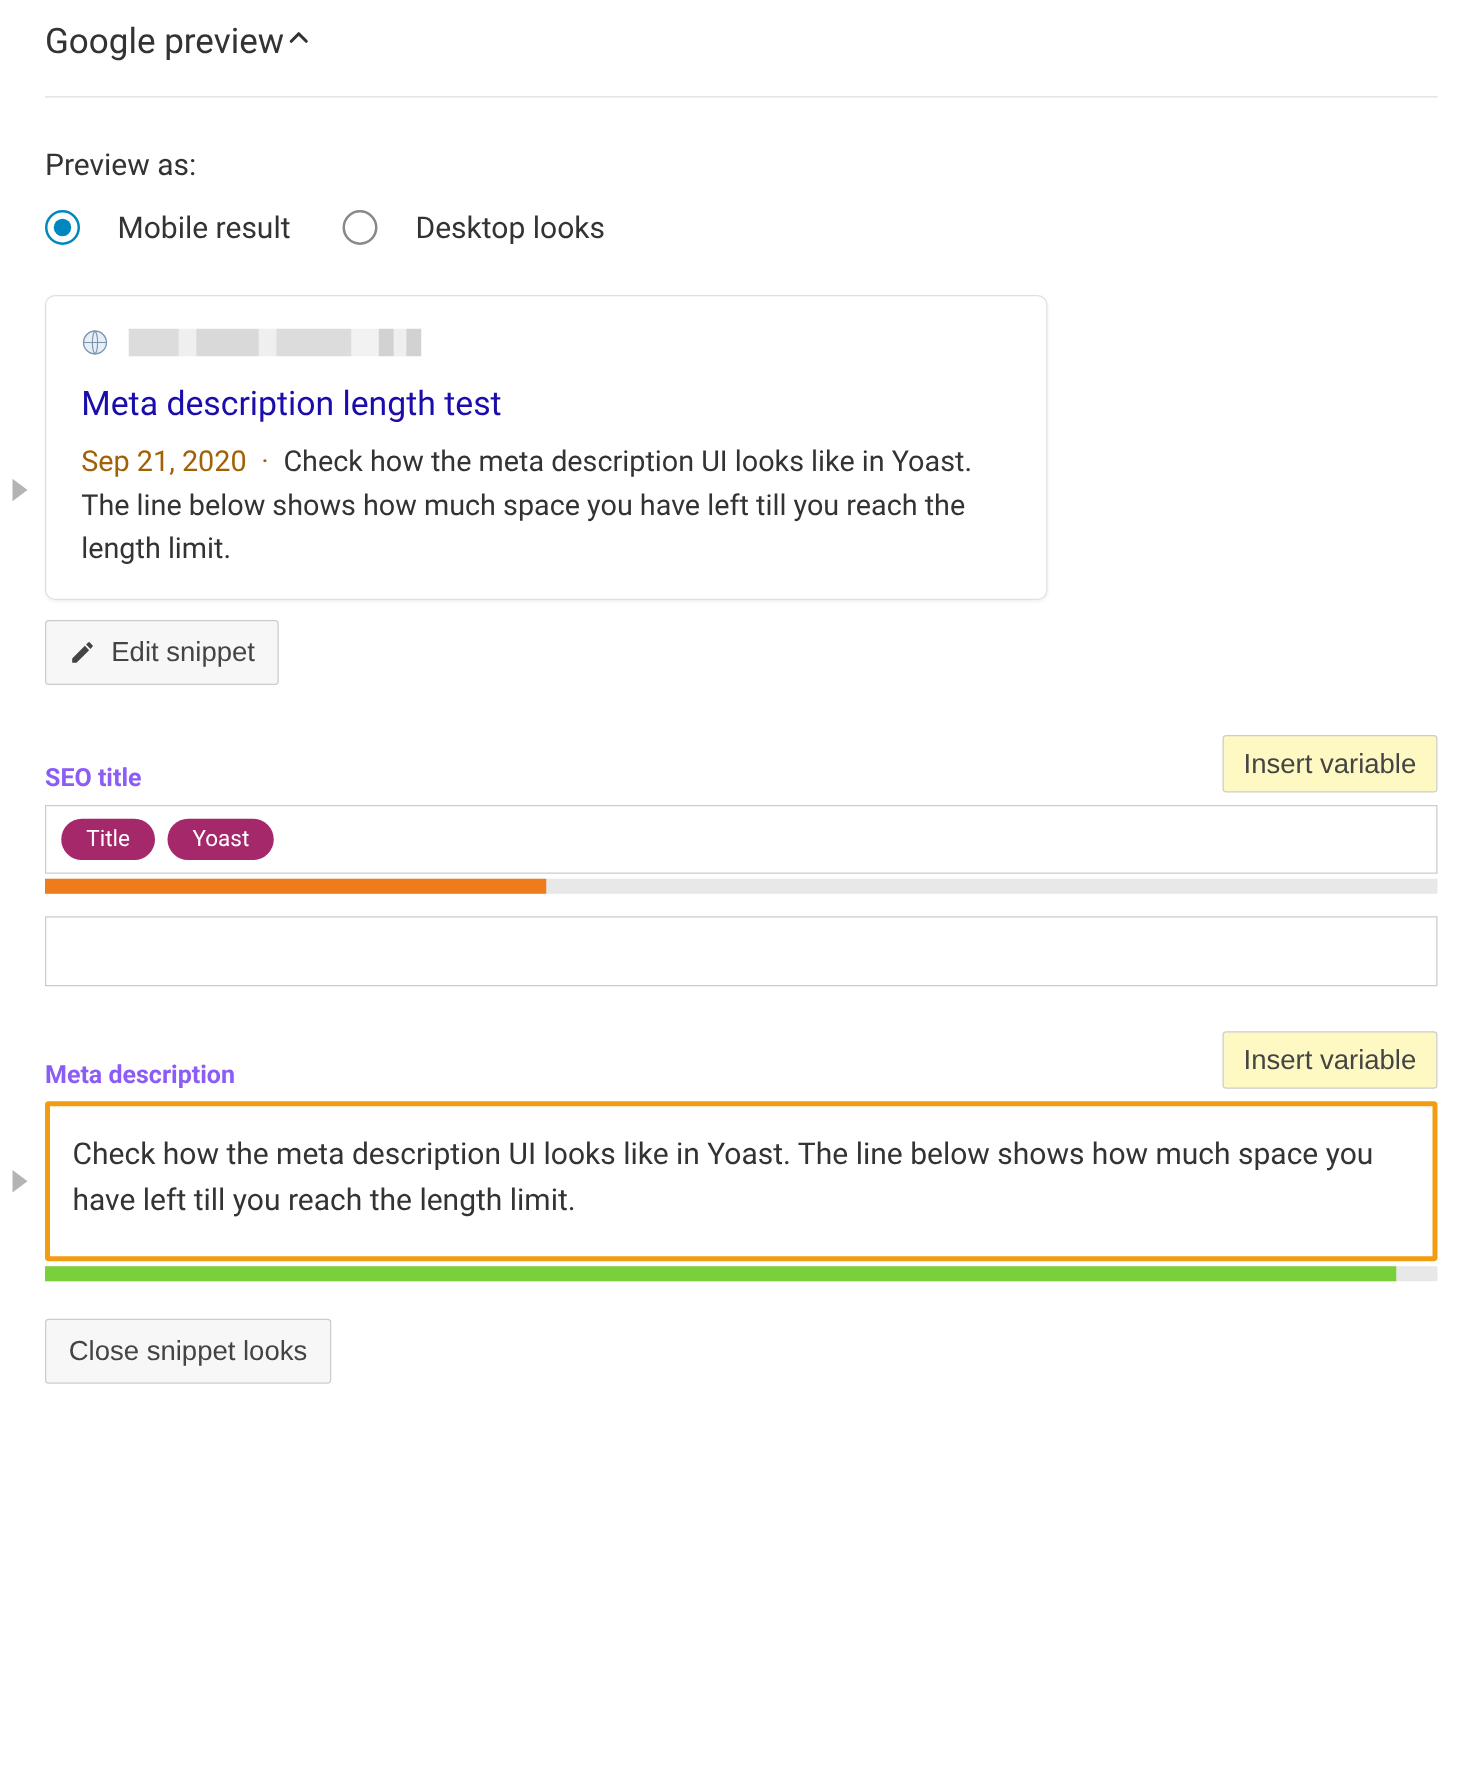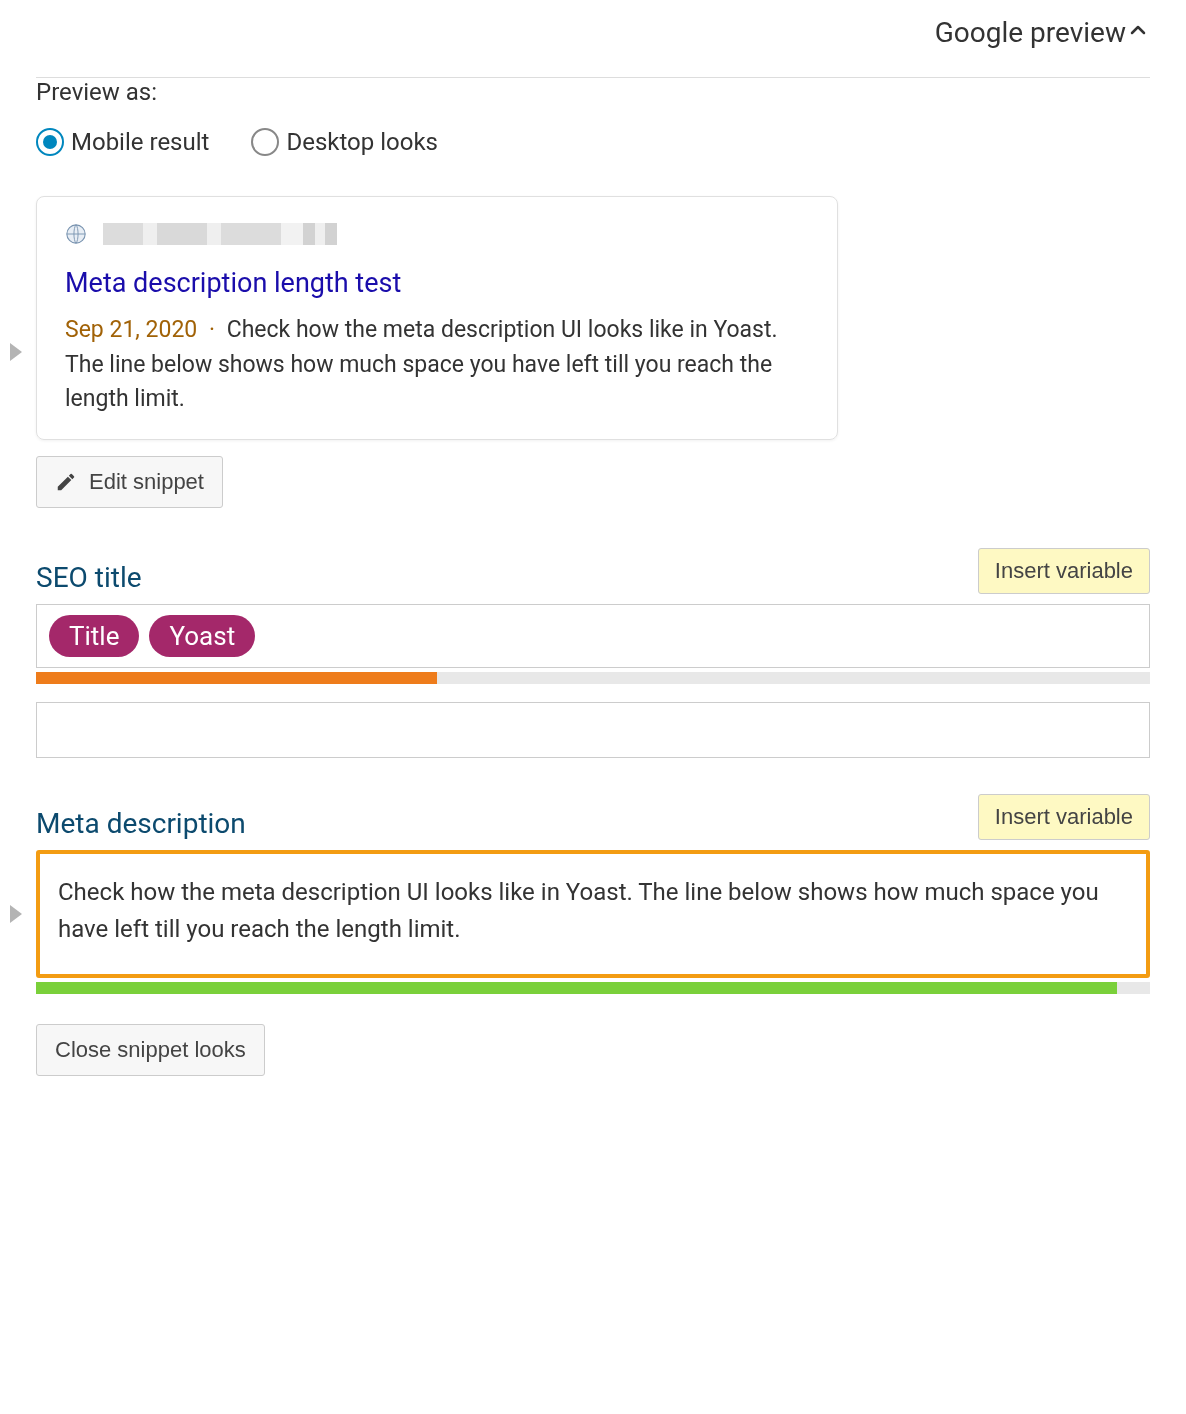--- a/index.html
+++ b/index.html
@@ -5,24 +5,25 @@
     * { box-sizing: border-box; margin: 0; padding: 0; }
     body {
       font-family: -apple-system, BlinkMacSystemFont, "Segoe UI", Roboto, sans-serif;
       background: #fff;
       padding: 16px 36px;
       color: #333;
       width: 1186px;
     }
     .section-header {
       display: flex;
-      justify-content: flex-end;
+      justify-content: flex-start;
       align-items: center;
       padding-bottom: 28px;
       border-bottom: 1px solid #ddd;
+      margin-bottom: 40px;
     }
     .section-title {
       font-size: 28px;
       font-weight: 400;
       color: #333;
     }
     .chevron-up {
       font-size: 24px;
       color: #333;
       cursor: pointer;
@@ -34,21 +35,21 @@
     }
     .radio-group {
       display: flex;
       gap: 42px;
       align-items: center;
       margin-bottom: 40px;
     }
     .radio-option {
       display: flex;
       align-items: center;
-      gap: 7px;
+      gap: 30px;
       cursor: pointer;
     }
     .radio-circle {
       width: 28px;
       height: 28px;
       border: 2px solid #888;
       border-radius: 50%;
       display: flex;
       align-items: center;
       justify-content: center;
@@ -138,42 +139,42 @@
     .field-row {
       margin-bottom: 10px;
     }
     .field-header {
       display: flex;
       justify-content: space-between;
       align-items: end;
       margin-bottom: 10px;
     }
     .field-label {
-      font-size: 28px;
-      font-weight: 400;
-      color: #0c4a6e;
+      font-size: 20px;
+      font-weight: 700;
+      color: #8b5cf6;
     }
     .input-box {
       border: 1px solid #ccc;
       padding: 10px 12px;
       min-height: 52px;
       font-size: 23px;
       display: flex;
       align-items: center;
       gap: 10px;
       width: 100%;
     }
     .input-box.tall { min-height: 56px; }
     .pill {
       display: inline-block;
       background: #a4286a;
       color: #fff;
       border-radius: 22px;
       padding: 6px 20px;
-      font-size: 26px;
+      font-size: 18px;
     }
     .progress-bar {
       height: 12px;
       background: #e8e8e8;
       margin-top: 4px;
       margin-bottom: 18px;
     }
     .progress-fill {
       height: 100%;
     }

